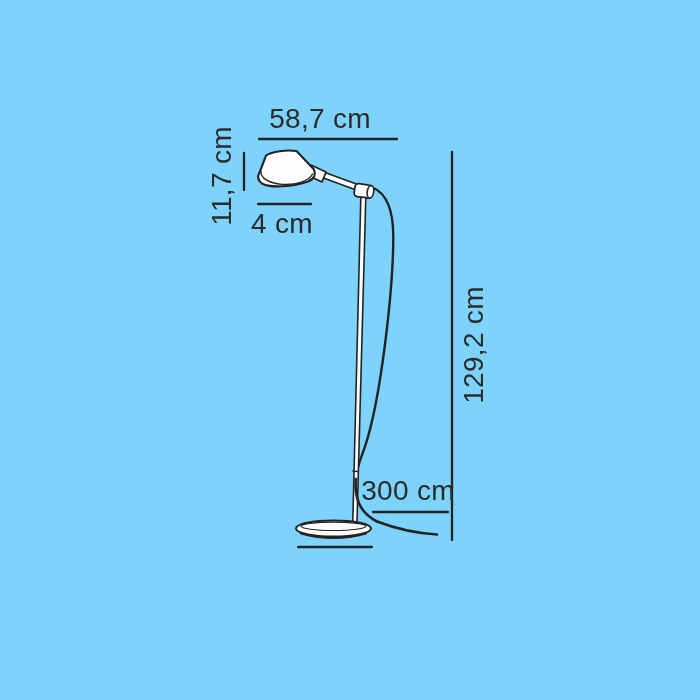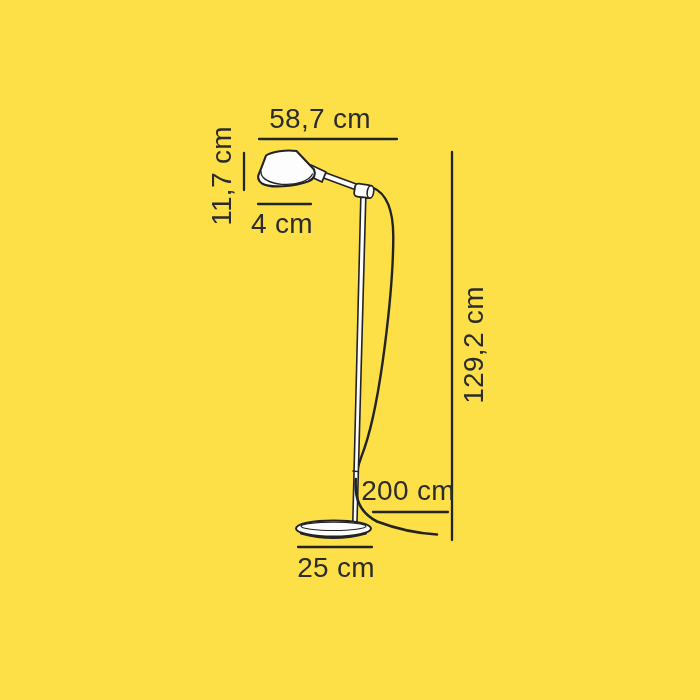--- a/index.html
+++ b/index.html
@@ -1,17 +1,17 @@
 <!DOCTYPE html>
 <html><head>
 <meta charset="utf-8">
 <style>
   html,body{margin:0;padding:0;background:#fff;}
   .stage{
-    position:relative;width:700px;height:700px;background:#fde047;overflow:hidden;
+    position:relative;width:700px;height:700px;background:#7dd3fc;overflow:hidden;
     font-family:"Liberation Sans",sans-serif;
   }
   .stage svg{position:absolute;left:0;top:0;}
   .dim-label{
     position:absolute;
     font-size:28px;
     color:#2b2b2b;
     white-space:nowrap;
     transform:translate(-50%,-50%);
     letter-spacing:0.3px;
@@ -71,16 +71,15 @@
   </svg>
 
   <div class="dim-label" style="left:320px;top:119px;">58,7 cm</div>
 
   <div class="dim-label rot" style="left:222px;top:176px;">11,7 cm</div>
 
   <div class="dim-label" style="left:282px;top:224px;">4 cm</div>
 
   <div class="dim-label rot" style="left:474px;top:345px;">129,2 cm</div>
 
-  <div class="dim-label" style="left:408px;top:491px;">200 cm</div>
+  <div class="dim-label" style="left:408px;top:491px;">300 cm</div>
 
-  <div class="dim-label" style="left:336px;top:568px;">25 cm</div>
 </div>
 
 </body></html>

